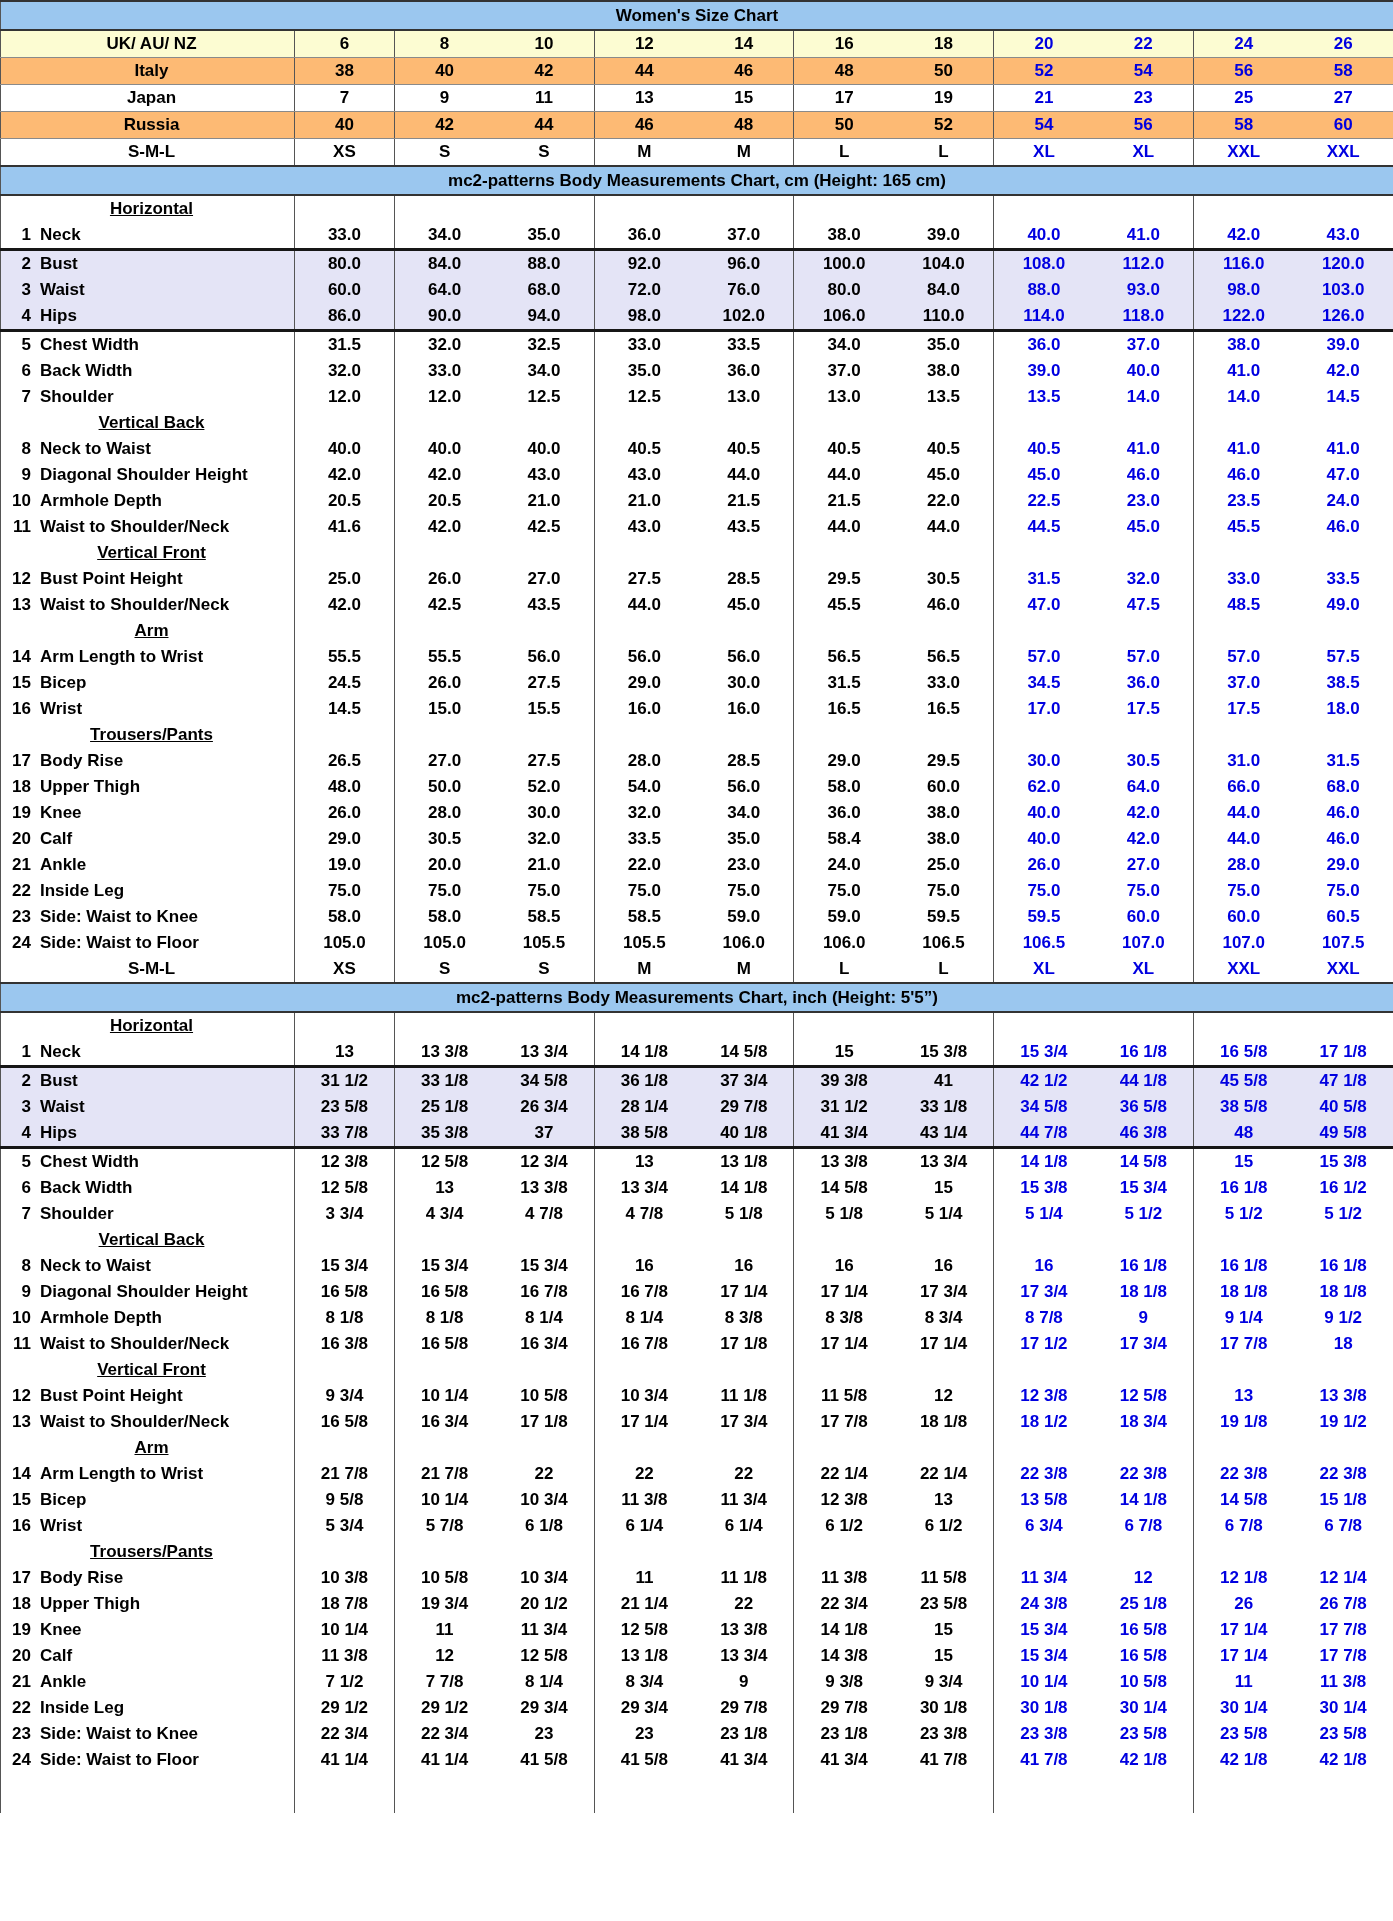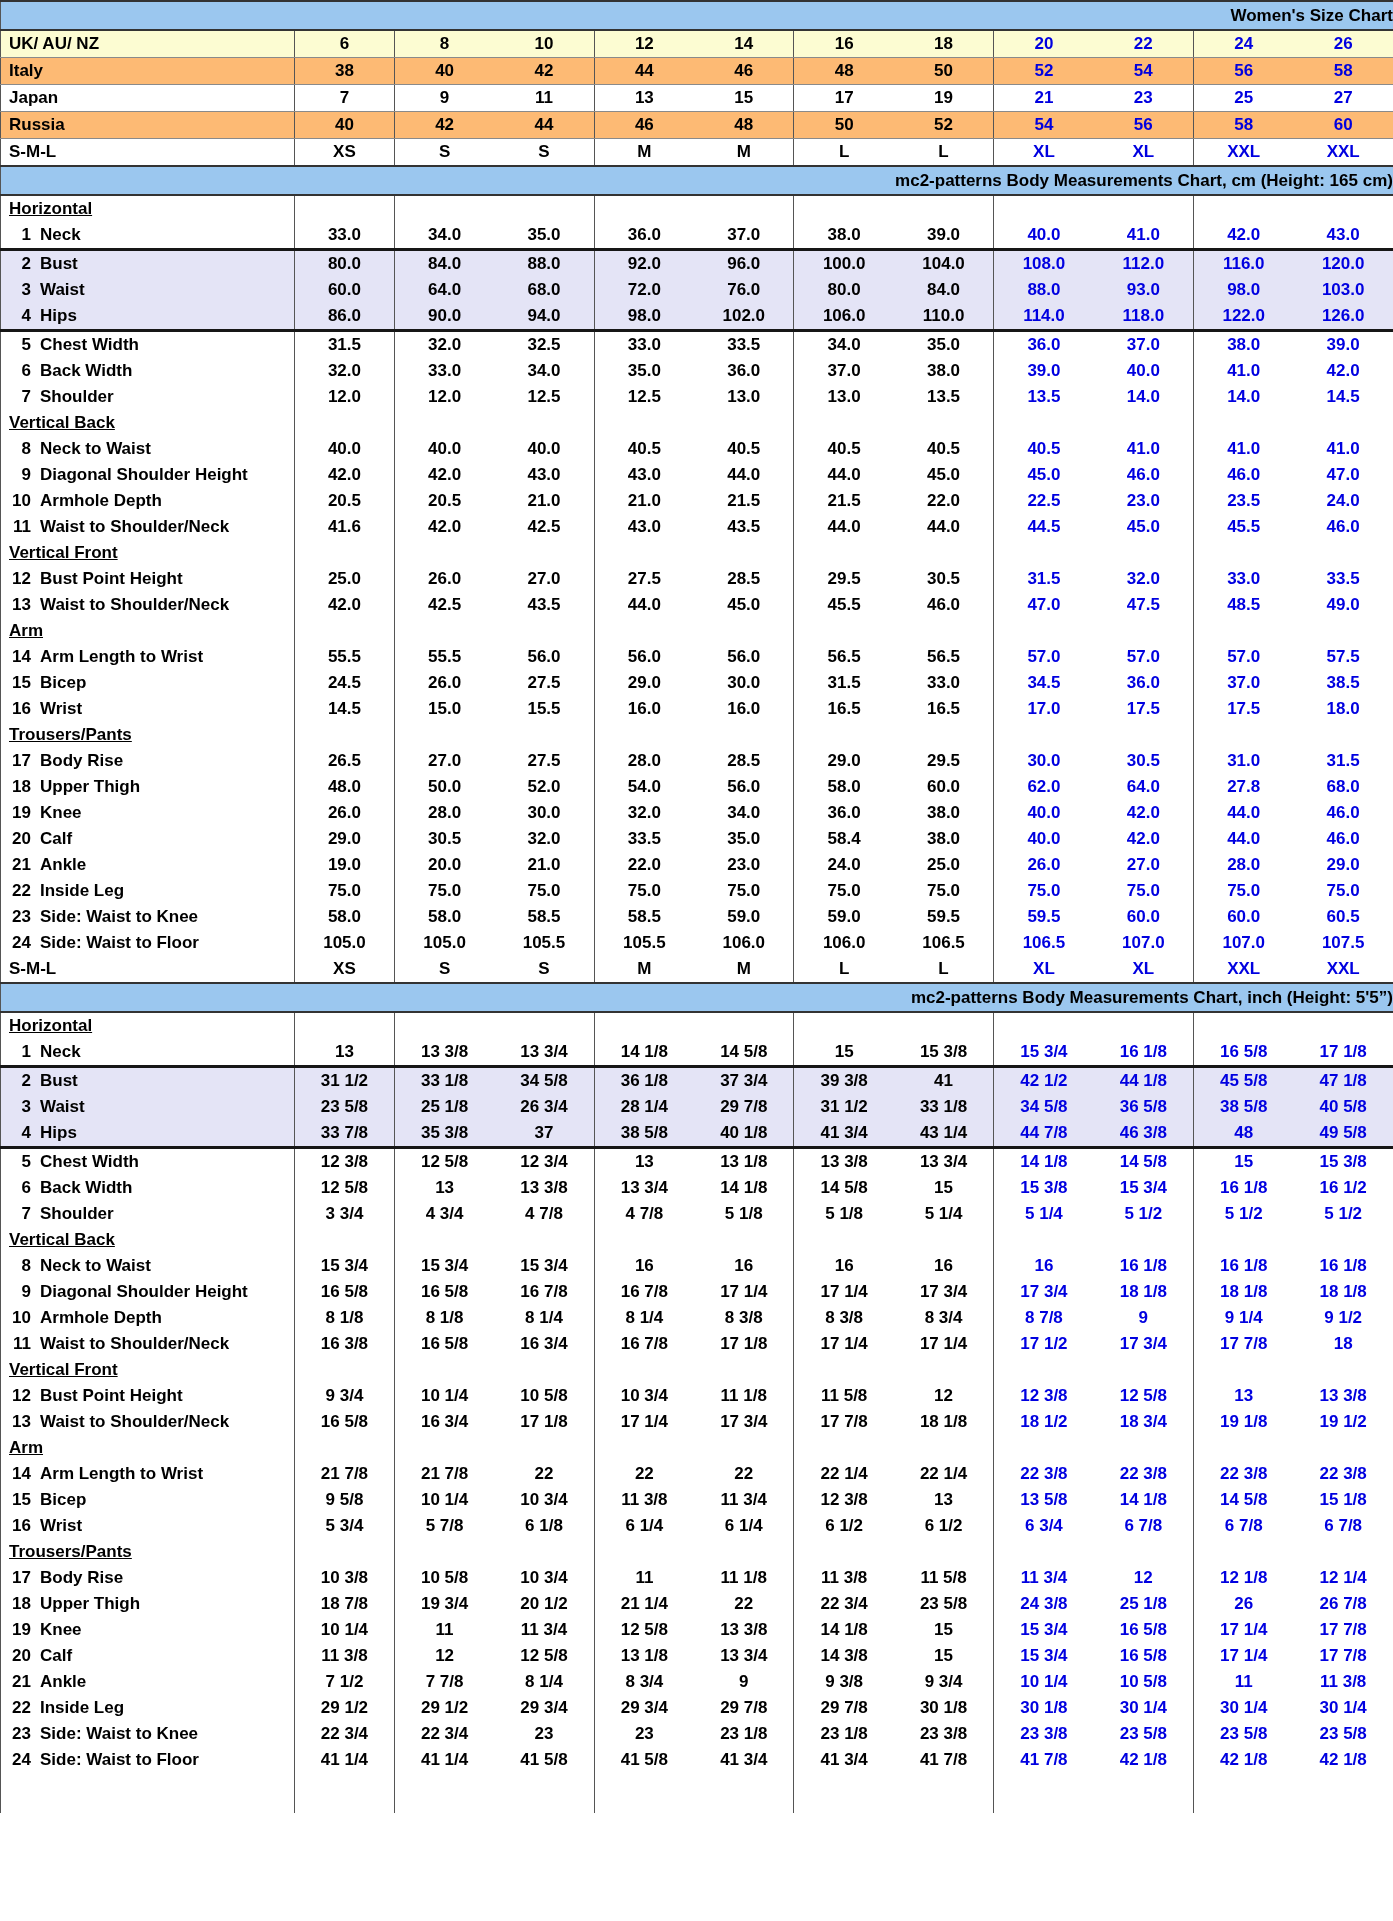--- a/index.html
+++ b/index.html
@@ -11,31 +11,31 @@
   table.sizechart {
     border-collapse:collapse; table-layout:fixed;
     width:1393px;
     border-left:1px solid #555; border-right:1px solid #555;
     border-top:1px solid #555;
   }
   col.col-label { width:294px; }
   col.col-data  { width:99.9px; }
   td { height:26px; padding:0; font-size:17px; line-height:26px; overflow:hidden; white-space:nowrap; }
   td.lbl { border-right:1px solid #555; padding-left:4px; text-align:left; }
-  td.lbl.ctr { padding-left:8px; }
+  td.lbl.ctr { text-align:center; padding-left:8px; }
   td.val { text-align:center; }
   td.ge  { border-right:1px solid #555; }
   td.blu { color:#0000E0; }
   .bg-yellow td { background:#FCFCD2; }
   .bg-gray td   { background:#fdba74; }
   .bg-lav td    { background:#E4E4F6; }
   tr.bb-thin  td { border-bottom:1px solid #8a8a8a; }
   tr.bb-thick td { border-bottom:3px solid #161616; }
   tr.bar td {
-    background:#9BC7EF; text-align:right; font-weight:bold;
+    background:#9BC7EF; text-align:center; font-weight:bold;
     border-top:2px solid #333; border-bottom:2px solid #333;
     height:27px; line-height:27px;
   }
   span.rnum { display:inline-block; width:26px; text-align:right; margin-right:9px; }
   span.sect { text-decoration:underline; }
   tr.tail td { height:40px; }
 </style>
 </head>
 <body>
 
@@ -446,21 +446,21 @@
           <td class="lbl"><span class="rnum">18</span><span>Upper Thigh</span></td>
           <td class="val ge">48.0</td>
           <td class="val">50.0</td>
           <td class="val ge">52.0</td>
           <td class="val">54.0</td>
           <td class="val ge">56.0</td>
           <td class="val">58.0</td>
           <td class="val ge">60.0</td>
           <td class="val blu">62.0</td>
           <td class="val ge blu">64.0</td>
-          <td class="val blu">27.8</td>
+          <td class="val blu">66.0</td>
           <td class="val ge blu">68.0</td>
         </tr>
         <tr>
           <td class="lbl"><span class="rnum">19</span><span>Knee</span></td>
           <td class="val ge">26.0</td>
           <td class="val">28.0</td>
           <td class="val ge">30.0</td>
           <td class="val">32.0</td>
           <td class="val ge">34.0</td>
           <td class="val">36.0</td>

